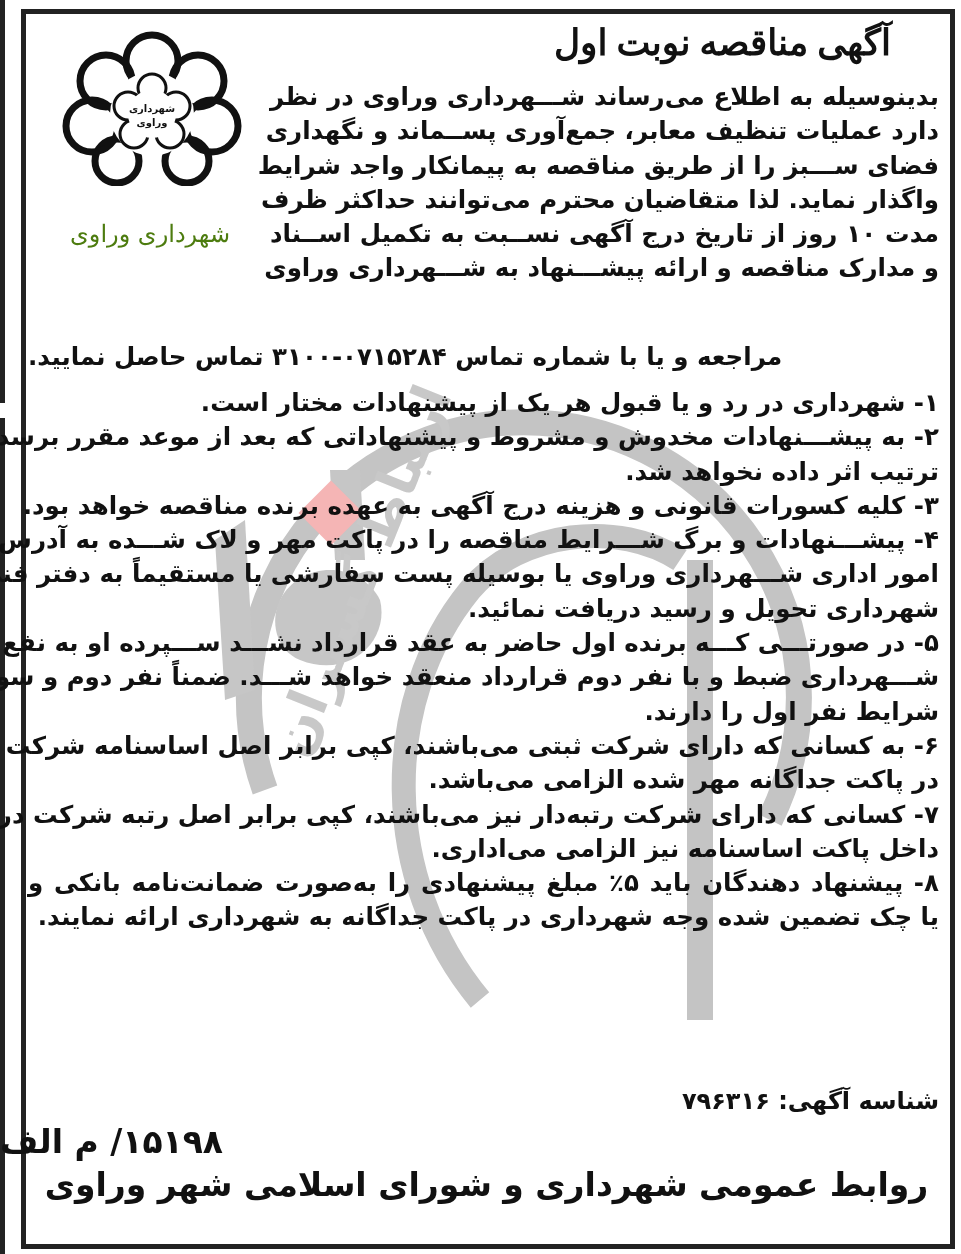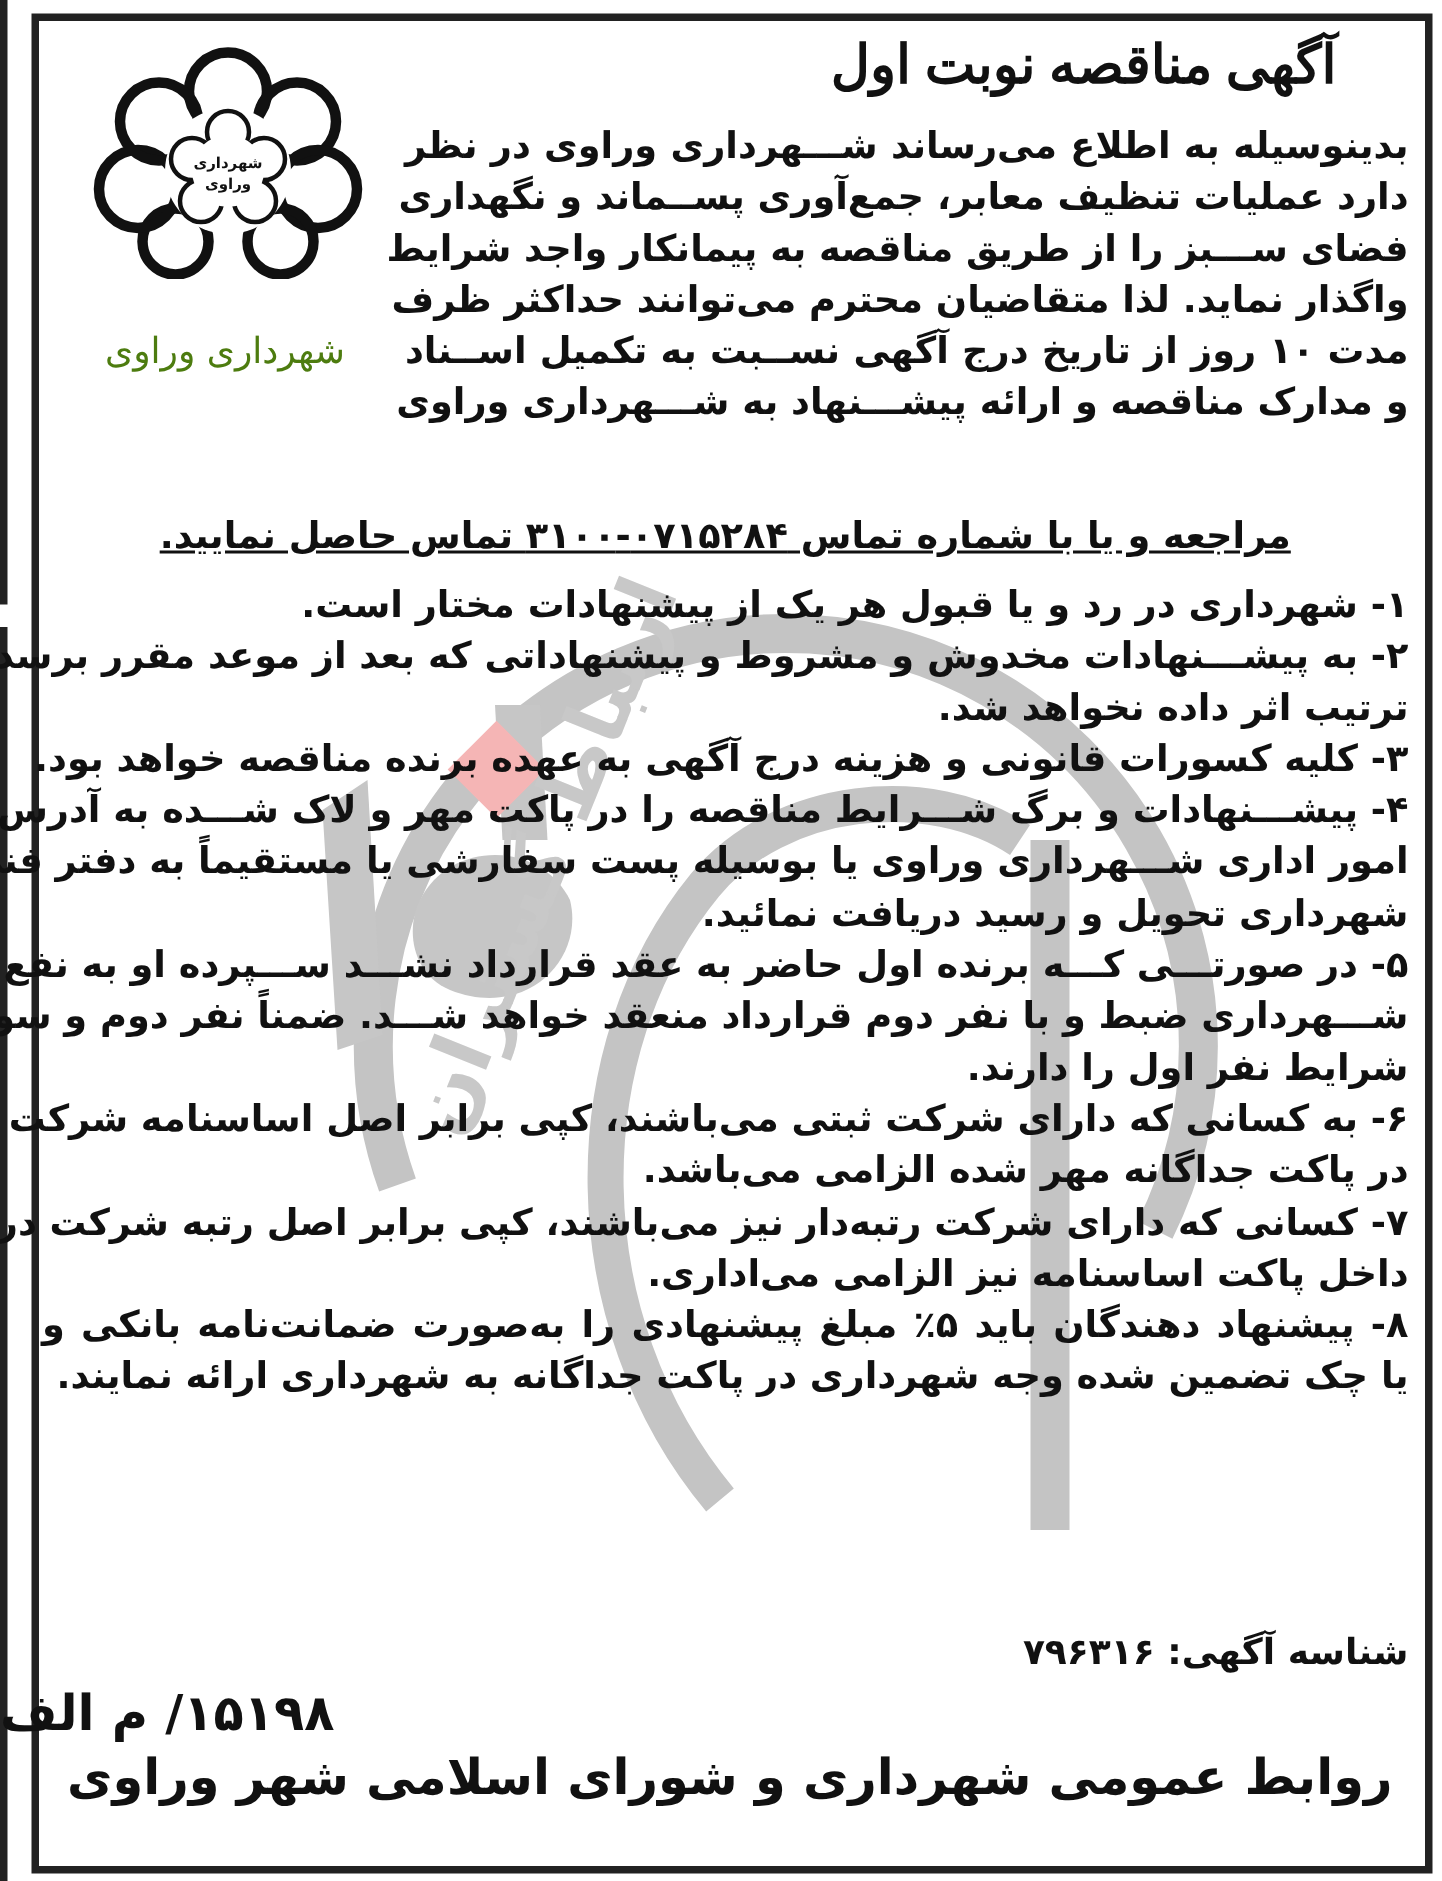--- a/index.html
+++ b/index.html
@@ -78,21 +78,21 @@
 
 <div class="content intro">
   <span class="line">بدینوسیله به اطلاع می‌رساند شـــهرداری وراوی در نظر</span>
   <span class="line">دارد عملیات تنظیف معابر، جمع‌آوری پســماند و نگهداری</span>
   <span class="line">فضای ســـبز را از طریق مناقصه به پیمانکار واجد شرایط</span>
   <span class="line">واگذار نماید. لذا متقاضیان محترم می‌توانند حداکثر ظرف</span>
   <span class="line">مدت ۱۰ روز از تاریخ درج آگهی نســبت به تکمیل اســناد</span>
   <span class="line">و مدارک مناقصه و ارائه پیشـــنهاد به شـــهرداری وراوی</span>
 </div>
 <div class="content" style="top:340px; right:22px; left:28px;">
-  <span class="line last" style="display:block; text-align:center;text-decoration:underline;">مراجعه و یا با شماره تماس ۰۷۱۵۲۸۴-۳۱۰۰ تماس حاصل نمایید.</span>
+  <span class="line last" style="display:block; text-align:left;">مراجعه و یا با شماره تماس ۰۷۱۵۲۸۴-۳۱۰۰ تماس حاصل نمایید.</span>
 </div>
 
 <div class="content items" style="top:386px;">
   <span class="line last">۱- شهرداری در رد و یا قبول هر یک از پیشنهادات مختار است.</span>
   <span class="line">۲- به پیشـــنهادات مخدوش و مشروط و پیشنهاداتی که بعد از موعد مقرر برسد</span>
   <span class="line last">ترتیب اثر داده نخواهد شد.</span>
   <span class="line last">۳- کلیه کسورات قانونی و هزینه درج آگهی به عهده برنده مناقصه خواهد بود.</span>
   <span class="line">۴- پیشـــنهادات و برگ شـــرایط مناقصه را در پاکت مهر و لاک شـــده به آدرس</span>
   <span class="line">امور اداری شـــهرداری وراوی یا بوسیله پست سفارشی یا مستقیماً به دفتر فنی</span>
   <span class="line last">شهرداری تحویل و رسید دریافت نمائید.</span>

